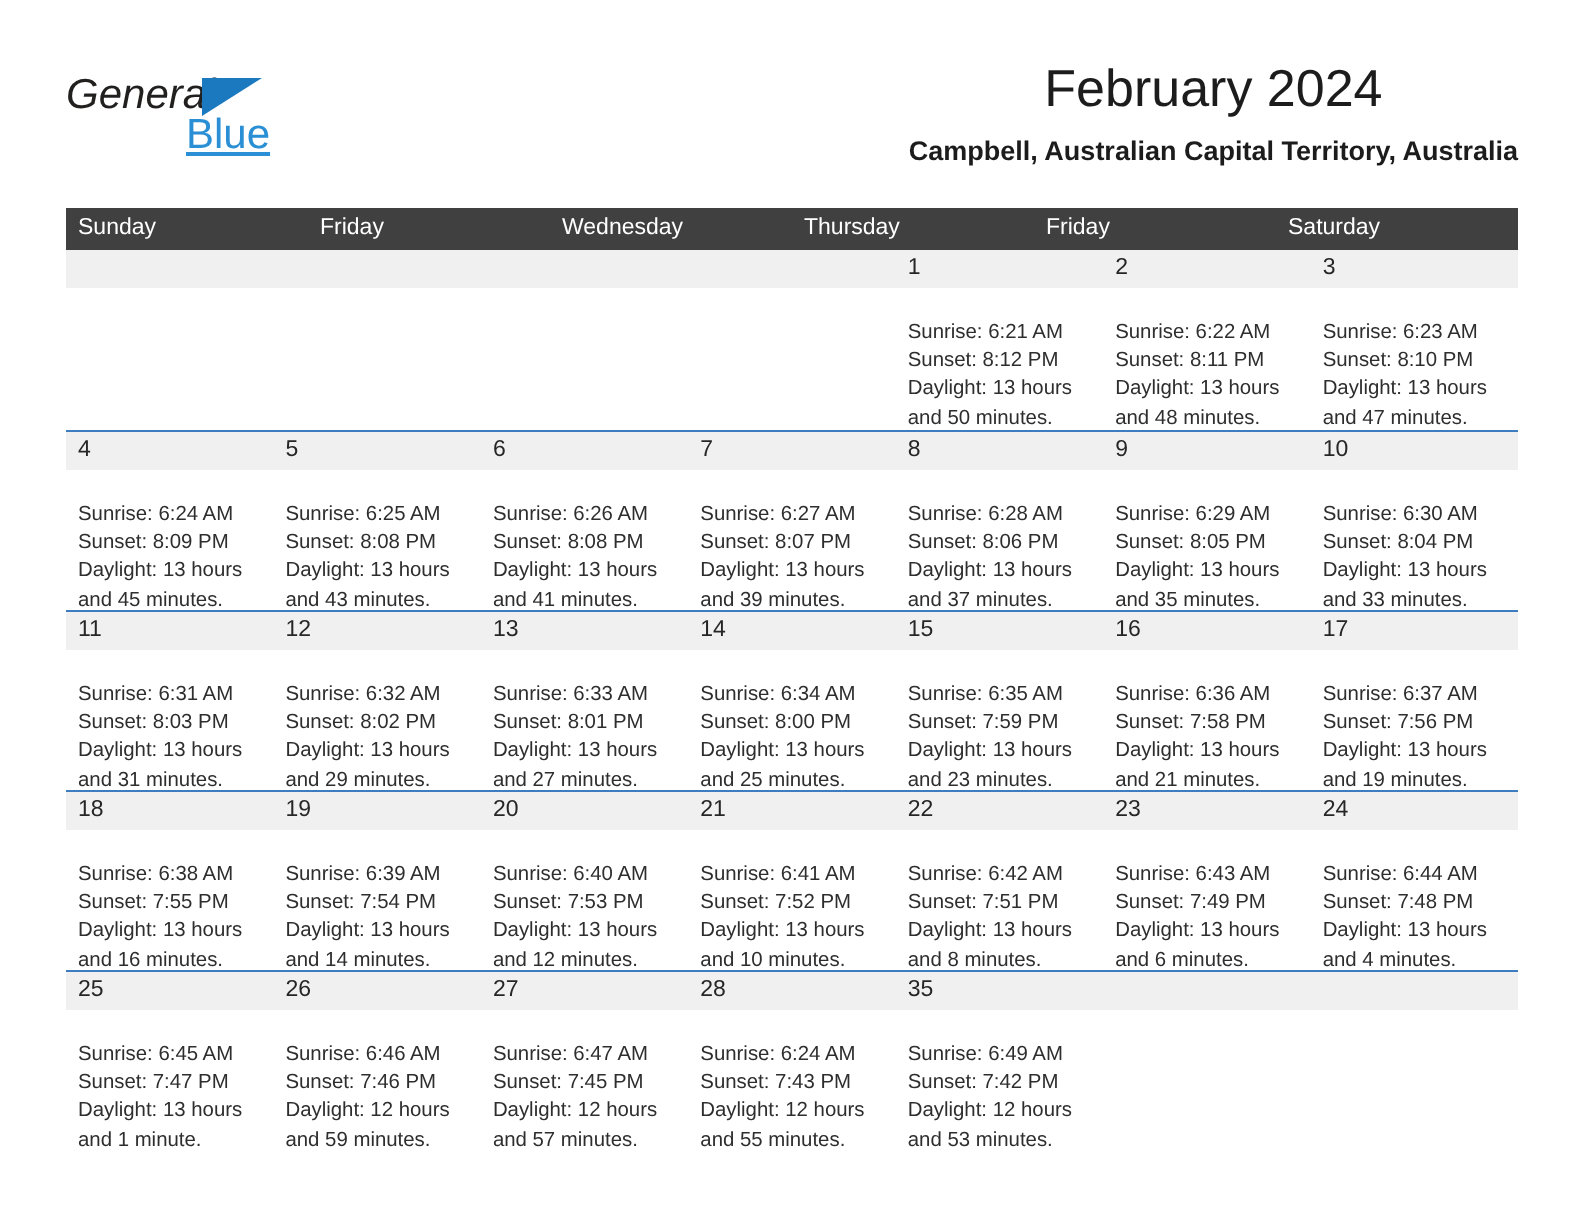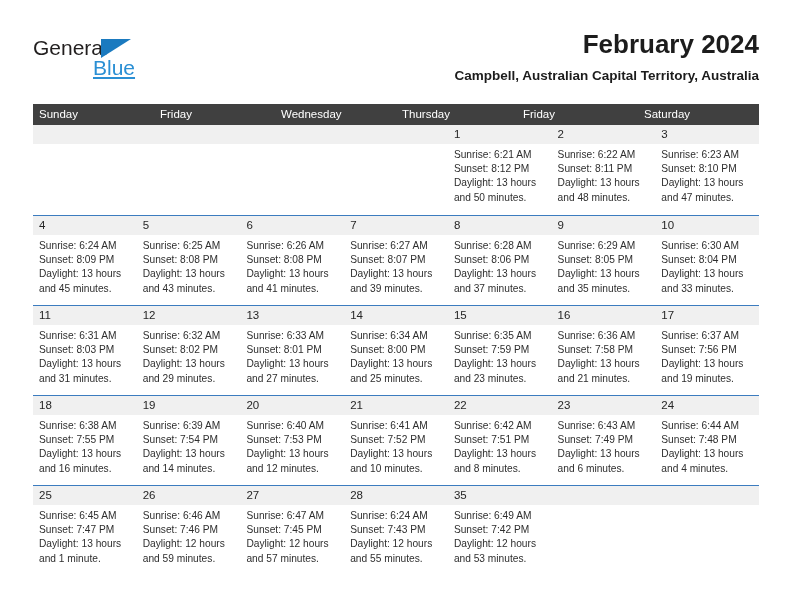--- a/index.html
+++ b/index.html
@@ -35,20 +35,21 @@
     height: 52px;
   }
   .logo-general {
     position: absolute;
     left: 0;
     top: 0;
     font-size: 21px;
     line-height: 23px;
     color: #221f1f;
     letter-spacing: 0px;
+    font-style: italic;
   }
   .logo-tri {
     position: absolute;
     left: 68px;
     top: 3px;
     width: 0;
     height: 0;
     border-left: 30px solid #1b7abf;
     border-bottom: 19px solid transparent;
   }
@@ -65,23 +66,24 @@
   .title-block {
     position: absolute;
     right: 0;
     top: 0;
     text-align: right;
   }
   .cal-title {
     font-size: 26px;
     line-height: 32px;
     color: #1c1c1c;
-    font-weight: bold;
+    font-weight: normal;
     margin: 0;
     white-space: nowrap;
+    text-align: center;
   }
   .cal-subtitle {
     font-size: 13.5px;
     line-height: 20px;
     color: #1c1c1c;
     margin: 6px 0 0 0;
     white-space: nowrap;
     font-weight: bold;
   }
 
@@ -122,20 +124,21 @@
     background: #f0f0f0;
     height: 19px;
     padding-left: 6px;
     font-size: 11.5px;
     line-height: 19px;
     color: #262626;
   }
   .day-cell.empty .day-num-band { color: transparent; }
   .day-lines {
     padding: 4px 8px 0 6px;
+    margin-top: 12px;
   }
   .day-line {
     font-size: 10.2px;
     line-height: 14.2px;
     color: #2e2e2e;
     white-space: nowrap;
   }
 </style>
 </head>
 <body>

